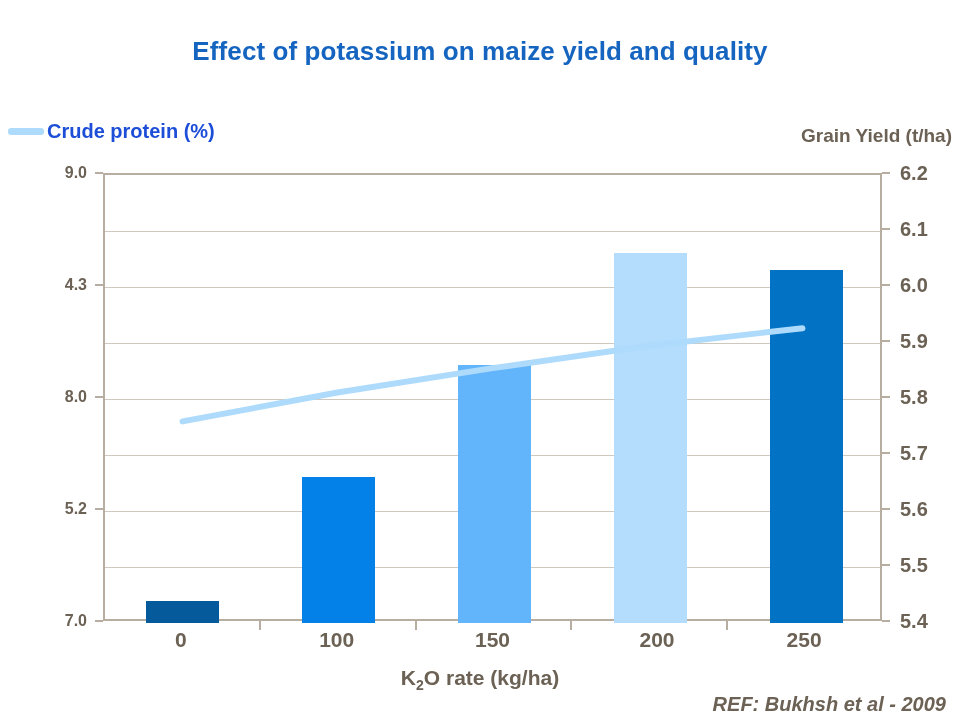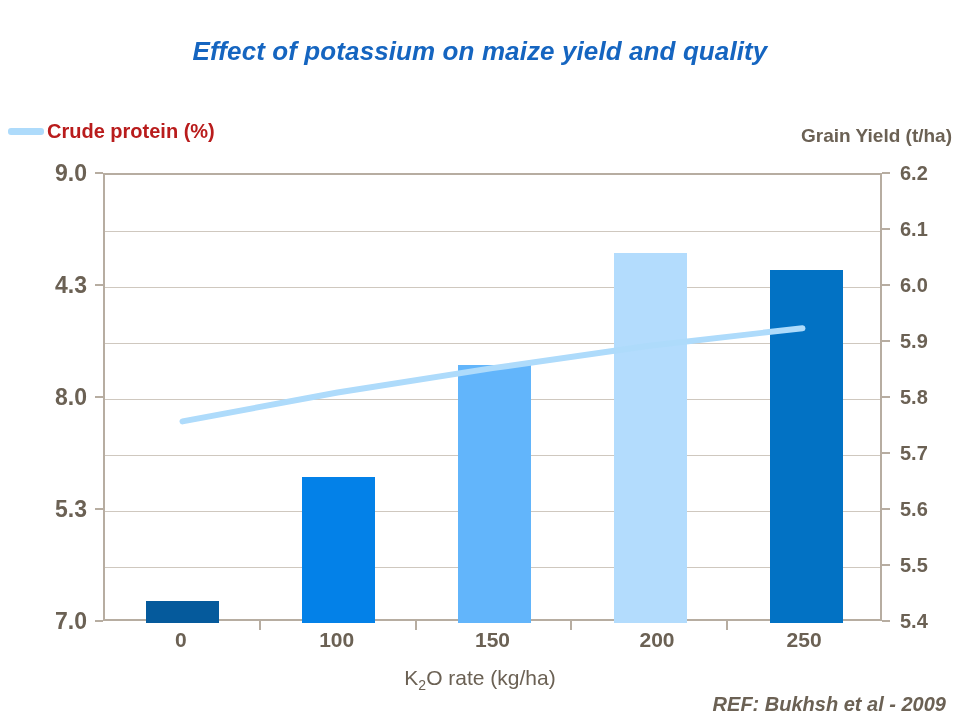--- a/index.html
+++ b/index.html
@@ -23,41 +23,40 @@
   .chart-title {
     position: absolute;
     left: 0;
     top: 36px;
     width: 960px;
     text-align: center;
     font-size: 26px;
     font-weight: bold;
     color: #1565C0;
     letter-spacing: 0.1px;
-    font-style: italic;
   }
   .legend {
     position: absolute;
     left: 8px;
     top: 120px;
     display: flex;
     align-items: center;
     gap: 0px;
   }
   .legend-swatch {
     width: 36px;
     height: 7px;
     background: #AEDBFB;
     border-radius: 3px;
     margin-right: 3px;
   }
   .legend-label {
     font-size: 20px;
     font-weight: bold;
-    color: #b91c1c;
+    color: #1d4ed8;
     white-space: nowrap;
   }
   .right-axis-title {
     position: absolute;
     right: 8px;
     top: 125px;
     font-size: 19px;
     font-weight: bold;
     color: #6B6154;
     white-space: nowrap;
@@ -89,21 +88,21 @@
     width: 100%;
     height: 100%;
     overflow: visible;
     pointer-events: none;
   }
   .tick-left {
     position: absolute;
     right: 0;
     width: 70px;
     text-align: right;
-    font-size: 23px;
+    font-size: 16px;
     font-weight: bold;
     color: #6B6154;
     transform: translateY(-50%);
   }
   .tick-right {
     position: absolute;
     left: 0;
     width: 70px;
     text-align: left;
     font-size: 20px;
@@ -143,21 +142,21 @@
     height: 9px;
     background: #B7ADA1;
   }
   .x-axis-title {
     position: absolute;
     left: 0;
     top: 666px;
     width: 960px;
     text-align: center;
     font-size: 21px;
-    font-weight: normal;
+    font-weight: bold;
     color: #6B6154;
   }
   .x-axis-title sub {
     font-size: 14px;
   }
   .reference {
     position: absolute;
     right: 14px;
     top: 693px;
     font-size: 20px;
@@ -199,21 +198,21 @@
         <div class="bar" style="left: 664.6px; top: 95.2px; height: 352.8px; width: 73px; background: rgb(2, 114, 196);"></div>
       </div>
     <svg class="line-svg" id="line-svg" viewBox="0 0 779 448" preserveAspectRatio="none">
       <polyline id="line-path" fill="none" stroke="#AEDBFB" stroke-width="6" stroke-linecap="round" stroke-linejoin="round" points="77.9,248.6 233.7,219.5 389.5,194.9 545.3,172.5 701.1,154.6"></polyline>
     </svg>
   </div>
 
   <div id="left-ticks">
       <div class="tick-left" style="top: 621px; left: 17px;">7.0</div>
       <div class="tick-mark-left" style="top: 621px;"></div>
-      <div class="tick-left" style="top: 509px; left: 17px;">5.3</div>
+      <div class="tick-left" style="top: 509px; left: 17px;">5.2</div>
       <div class="tick-mark-left" style="top: 509px;"></div>
       <div class="tick-left" style="top: 397px; left: 17px;">8.0</div>
       <div class="tick-mark-left" style="top: 397px;"></div>
       <div class="tick-left" style="top: 285px; left: 17px;">4.3</div>
       <div class="tick-mark-left" style="top: 285px;"></div>
       <div class="tick-left" style="top: 173px; left: 17px;">9.0</div>
       <div class="tick-mark-left" style="top: 173px;"></div>
     </div>
   <div id="right-ticks">
       <div class="tick-right" style="top: 621px; left: 900px;">5.4</div>

